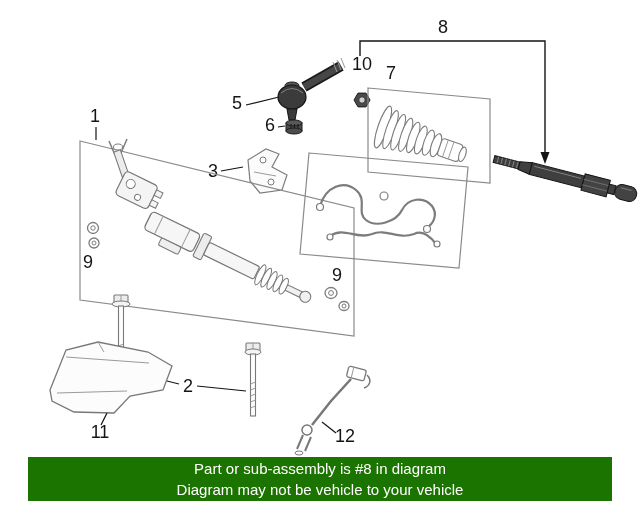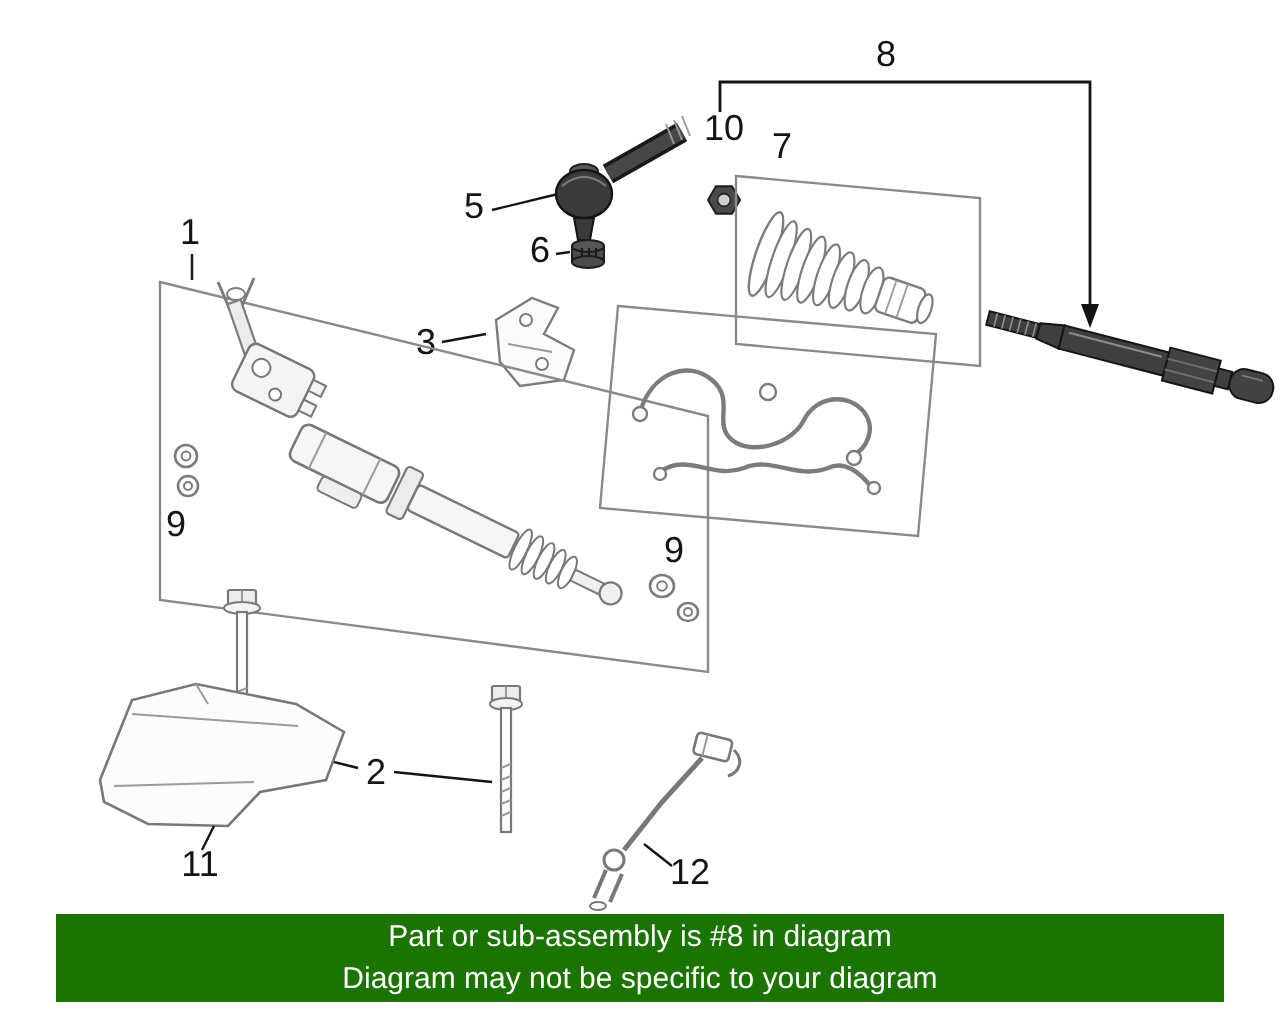--- a/index.html
+++ b/index.html
@@ -218,16 +218,16 @@
     <line x1="311" y1="437" x2="305" y2="451" stroke="#787878" stroke-width="2"></line>
     <ellipse cx="299" cy="453" rx="4" ry="2" fill="#ffffff" stroke="#787878" stroke-width="1"></ellipse>
     <text class="callout" x="345" y="442" text-anchor="middle">12</text>
     <line x1="336" y1="433" x2="322" y2="422" stroke="#141414" stroke-width="1.2"></line>
   </g>
 
 </svg>
 
   <div class="banner">
     <div>Part or sub-assembly is #8 in diagram</div>
-    <div>Diagram may not be specific to your diagram</div>
+    <div>Diagram may not be vehicle to your vehicle</div>
   </div>
 
 </div>
 
 </body></html>

